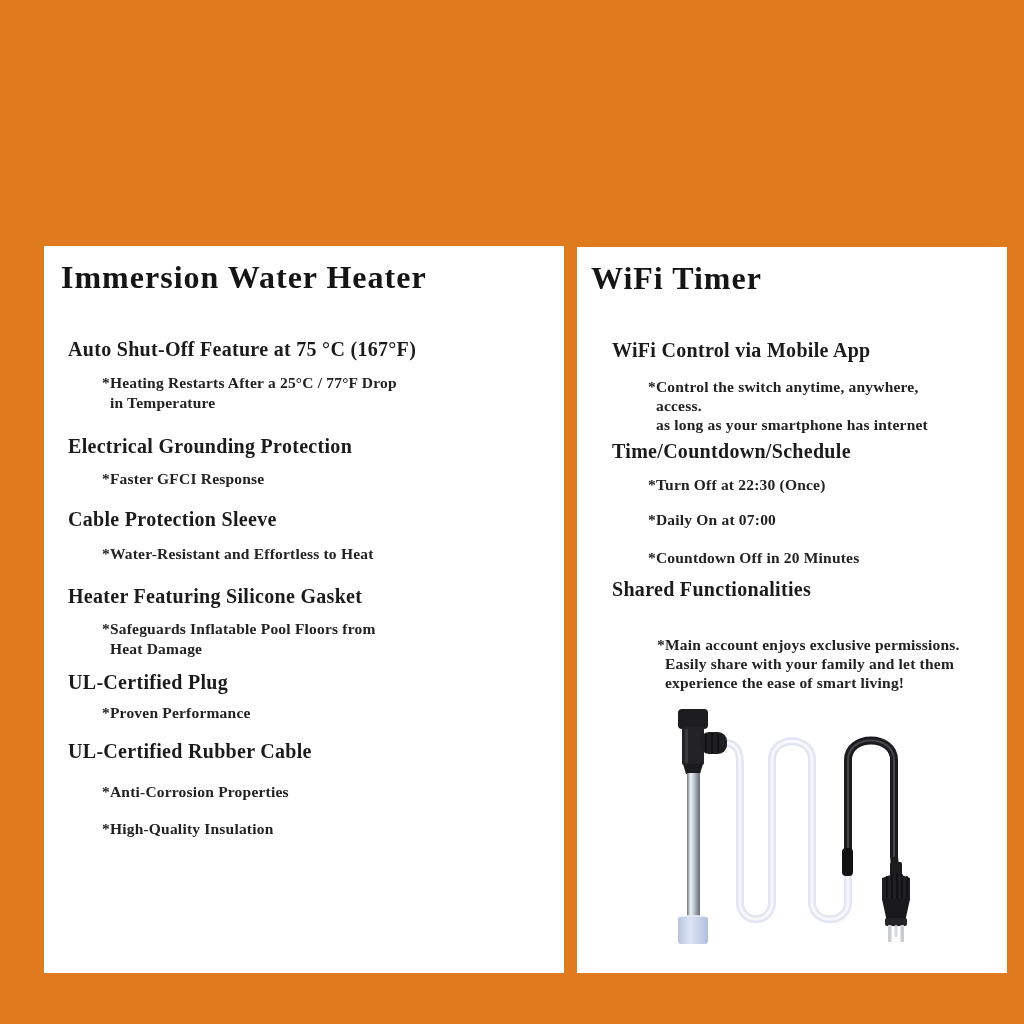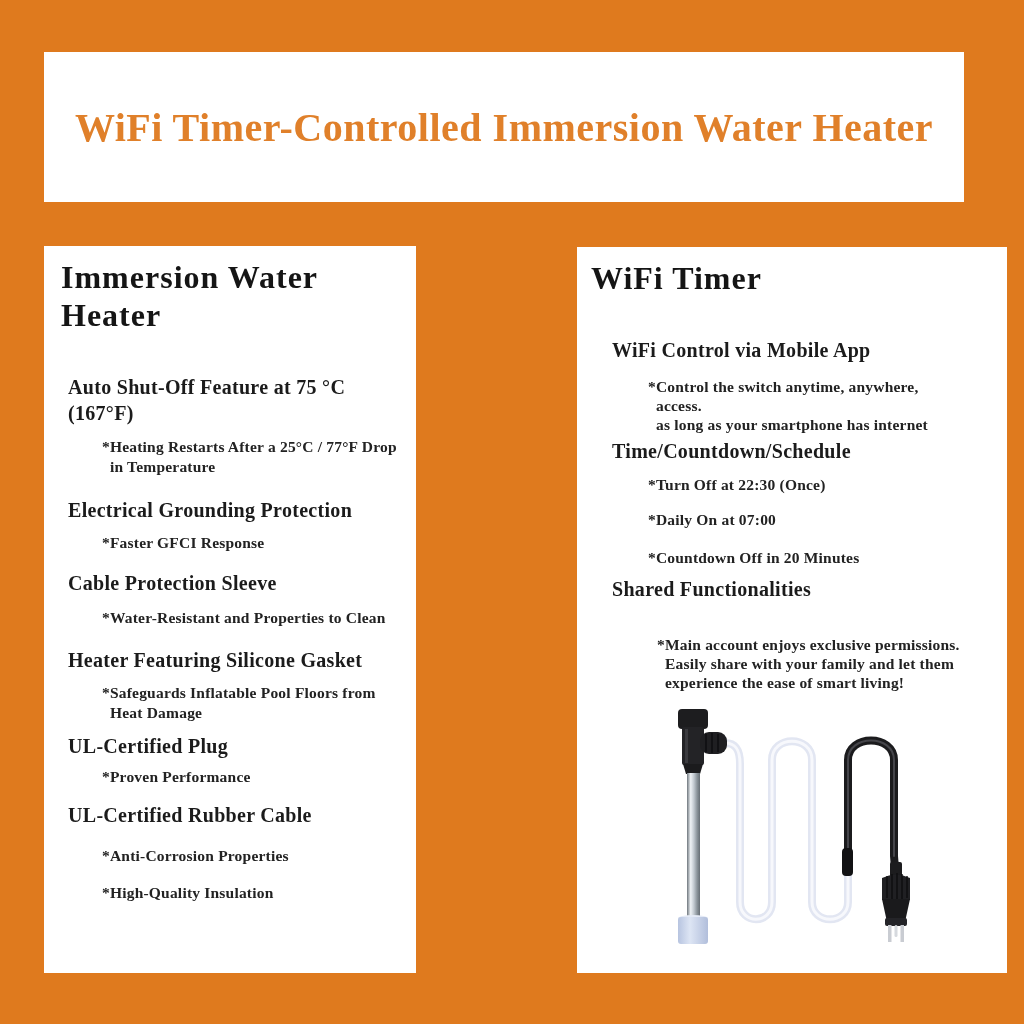--- a/index.html
+++ b/index.html
@@ -15,21 +15,21 @@
     position:absolute;left:44px;top:52px;width:920px;height:150px;
     background:#ffffff;
     display:flex;align-items:center;justify-content:center;
   }
   .main-title{
     margin:0;
     font-size:40px;font-weight:700;letter-spacing:.5px;
     color:#e0802a;white-space:nowrap;
   }
   .panel{
-    position:absolute;top:246px;width:372px;height:727px;
+    position:absolute;top:246px;width:520px;height:727px;
     background:#ffffff;box-sizing:border-box;
   }
   .panel-l{left:44px;padding:12px 0 0 17px;}
   .panel-r{left:537px;top:247px;width:430px;height:726px;padding:12px 0 0 14px;margin-left:40px;}
   .panel-heading{
     margin:0;font-size:32px;font-weight:700;letter-spacing:1px;
     line-height:38px;color:#151515;
   }
   .ft{
     margin:0;font-size:20px;font-weight:700;letter-spacing:.3px;
@@ -53,41 +53,38 @@
   .mt18{margin-top:18px}.mt17{margin-top:17px}.mt16{margin-top:16px}
   .mt15{margin-top:15px}.mt14{margin-top:14px}.mt12{margin-top:12px}
   .mt11{margin-top:11px}.mt10{margin-top:10px}.mt9{margin-top:9px}
   .mt8{margin-top:8px}.mt4{margin-top:4px}.mt33{margin-top:33px}
 </style>
 </head>
 <body>
 
 <div class="canvas">
 
-  <div class="banner">
-    <h1 class="main-title">WiFi Timer-Controlled Immersion Water Heater</h1>
-  </div>
 
   <section class="panel panel-l">
     <h2 class="panel-heading">Immersion Water Heater</h2>
 
     <h3 class="ft mt40">Auto Shut-Off Feature at 75 °C (167°F)</h3>
     <div class="note mt11">
       <div>*Heating Restarts After a 25°C / 77°F Drop</div>
       <div class="cont">in Temperature</div>
     </div>
 
     <h3 class="ft mt20">Electrical Grounding Protection</h3>
     <div class="note mt10">
       <div>*Faster GFCI Response</div>
     </div>
 
     <h3 class="ft mt17">Cable Protection Sleeve</h3>
     <div class="note mt12">
-      <div>*Water-Resistant and Properties to Clean</div>
+      <div>*Water-Resistant and Effortless to Heat</div>
     </div>
 
     <h3 class="ft mt19">Heater Featuring Silicone Gasket</h3>
     <div class="note mt10">
       <div>*Safeguards Inflatable Pool Floors from</div>
       <div class="cont">Heat Damage</div>
     </div>
 
     <h3 class="ft mt10">UL-Certified Plug</h3>
     <div class="note mt8">

